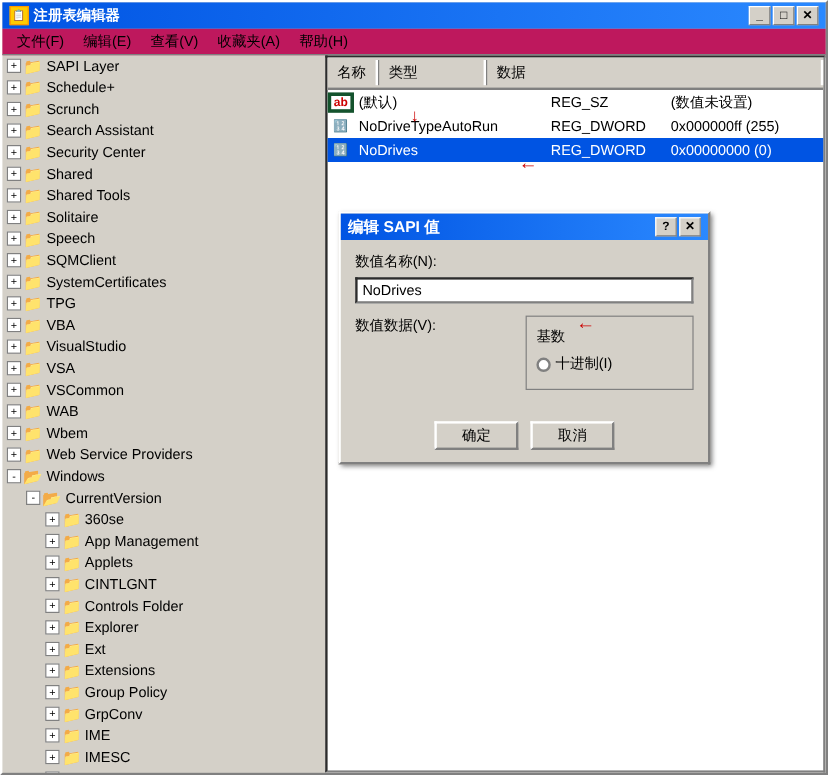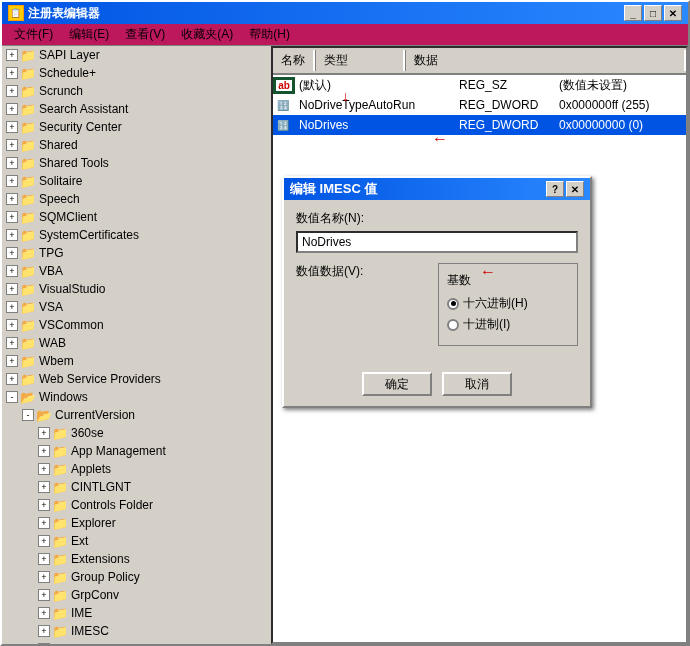--- a/index.html
+++ b/index.html
@@ -587,41 +587,37 @@
             </span>
     <span class="reg-name">NoDrives</span>
     <span class="reg-type">REG_DWORD</span>
     <span class="reg-data">0x00000000 (0)</span>
   </div>
         </div>
     </div>
 
     <div class="dialog">
       <div class="dialog-title">
-        <span>编辑 IMESC 值</span>
+        <span>编辑 SAPI 值</span>
         <div class="dialog-title-icons">
           <div class="dialog-btn-small">?</div>
           <div class="dialog-btn-small">✕</div>
         </div>
       </div>
       <div class="dialog-content">
         <div class="dialog-label">数值名称(N):</div>
         <input class="dialog-input" type="text" readonly="" value="NoDrives" style="">
 
         <div class="dialog-row">
           <div class="dialog-value-box">
             <div class="dialog-label">数值数据(V):</div>
           </div>
           <div class="dialog-base-box">
             <div class="dialog-base-title">基数</div>
             <div class="radio-row">
-              <div class="radio-btn checked"></div>
-              <span>十六进制(H)</span>
-            </div>
-            <div class="radio-row">
               <div class="radio-btn"></div>
               <span>十进制(I)</span>
             </div>
           </div>
         </div>
       </div>
       <div class="dialog-footer">
         <div class="dialog-action-btn">确定</div>
         <div class="dialog-action-btn">取消</div>
       </div>

